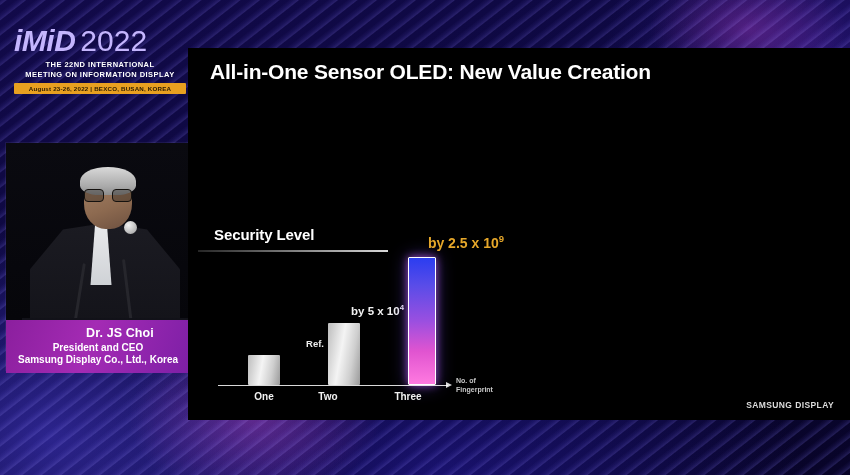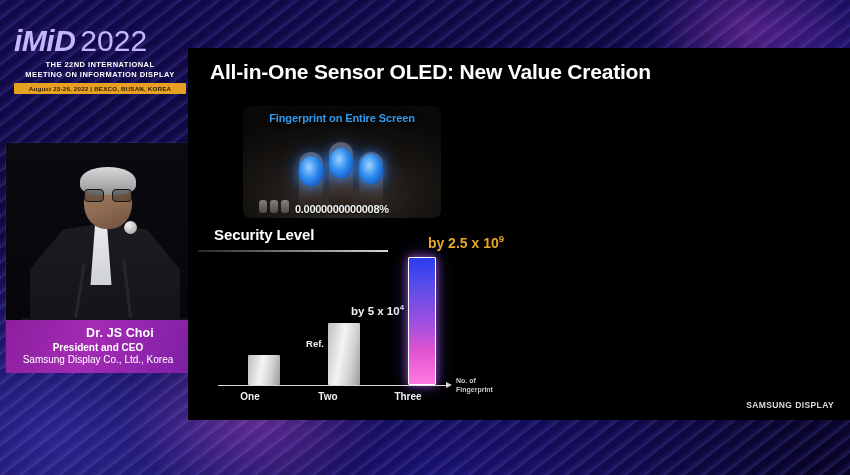--- a/index.html
+++ b/index.html
@@ -118,21 +118,21 @@
 
   
   #nameplate {
     position:absolute; left:6px; top:320px; width:184px; height:53px;
     background:linear-gradient(110deg,#8b1f9e 0%, #a42bb4 45%, #7d1fa6 100%);
     display:flex; flex-direction:column; align-items:center; justify-content:center;
     gap:1px;
   }
   .np-name { color:#fff; font-size:12.5px; font-weight:700; letter-spacing:0.1px; line-height:1.1;padding-left:44px; }
   .np-role { color:#fff; font-size:10px; font-weight:700; line-height:1.15; }
-  .np-org  { color:#fff; font-size:10px; font-weight:400; line-height:1.15; white-space:nowrap; }
+  .np-org  { color:#fff; font-size:10px; font-weight:700; line-height:1.15; white-space:nowrap; }
 
   
   #slide {
     position:absolute; left:188px; top:48px; width:662px; height:372px;
     background:#000; overflow:hidden;
   }
   #slide-title {
     position:absolute; left:22px; top:12px;
     color:#fff; font-size:21px; font-weight:600; letter-spacing:-0.2px;
   }
@@ -273,45 +273,30 @@
 <div id="nameplate">
   <div class="np-name">Dr. JS Choi</div>
   <div class="np-role">President and CEO</div>
   <div class="np-org">Samsung Display Co., Ltd., Korea</div>
 </div>
 
 <div id="slide">
 
   <div id="slide-title">All-in-One Sensor OLED: New Value Creation</div>
 
-  <div id="fp-video">
-    <div class="fpv-label">Fingerprint on Entire Screen</div>
-    <div class="fpv-finger f1"></div>
-    <div class="fpv-finger f2"></div>
-    <div class="fpv-finger f3"></div>
-    <div class="fpv-print p1"></div>
-    <div class="fpv-print p2"></div>
-    <div class="fpv-print p3"></div>
-    <div class="fpv-mini">
-      <span></span>
-      <span></span>
-      <span></span>
-    </div>
-    <div class="fpv-num">0.0000000000008%</div>
-  </div>
 
   <div id="chart">
     <div id="chart-title">Security Level</div>
     <div id="chart-underline"></div>
 
     <div class="bar" style="left:30px; bottom:35px; width:120px; height:120px;">
       <div class="bar-col bar-grey" style="left:30px; width:32px; height:30px;"></div>
       <div class="bar-top-label lab-ref" style="left:-14px; bottom:36px;">Ref.</div>
     </div>
-    <div class="bar-x-label" style="left:2px; top:165px;">One</div>
+    <div class="bar-x-label" style="left:16px; top:165px;">One</div>
 
     <div class="bar" style="left:110px; bottom:35px; width:120px; height:120px;">
       <div class="bar-col bar-grey" style="left:30px; width:32px; height:62px;"></div>
       <div class="bar-top-label lab-two" style="left:-14px; bottom:68px;margin-top:48px;">
         <span>by 5 x 10</span><sup>4</sup>
       </div>
     </div>
     <div class="bar-x-label" style="left:80px; top:165px;">Two</div>
 
     <div class="bar" style="left:190px; bottom:35px; width:120px; height:160px;">

